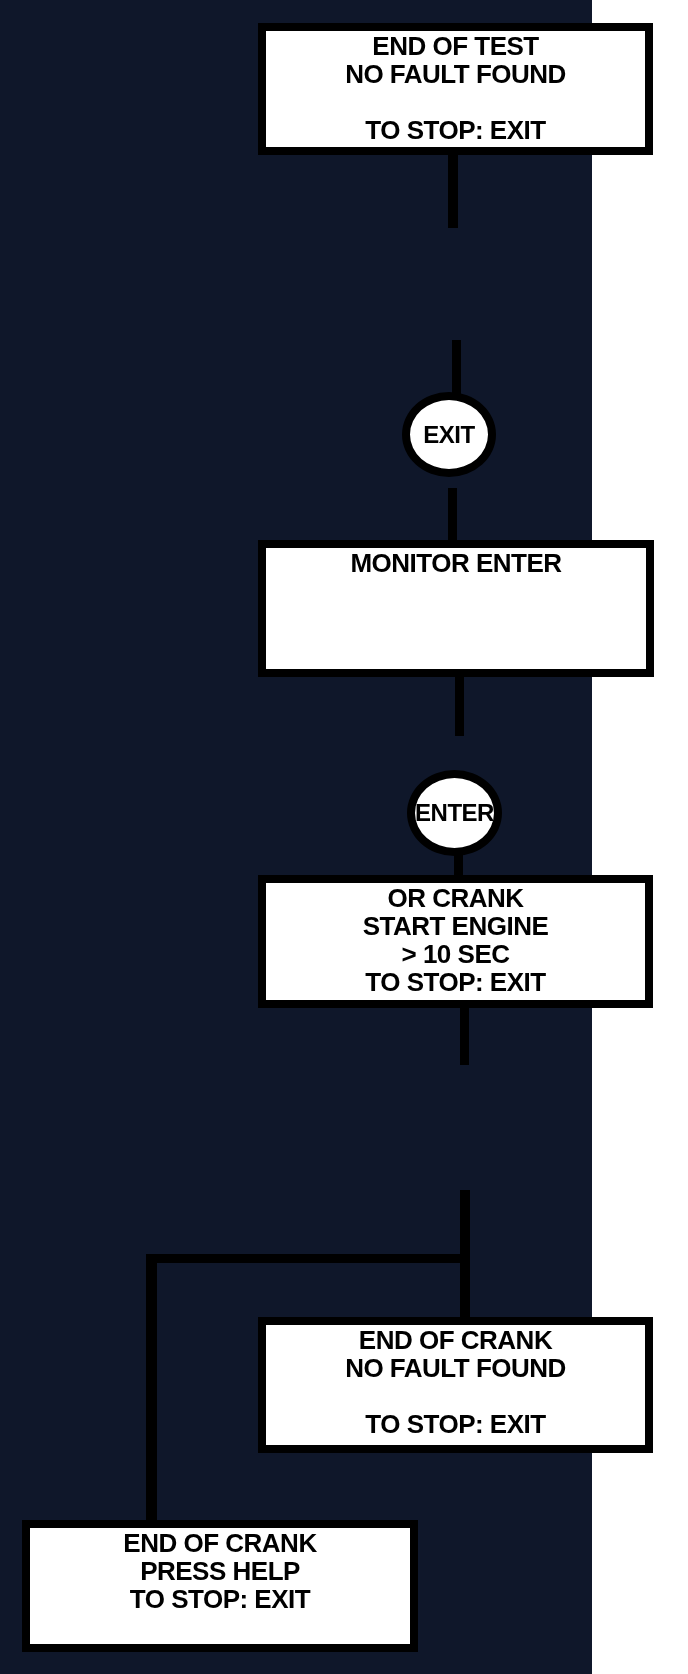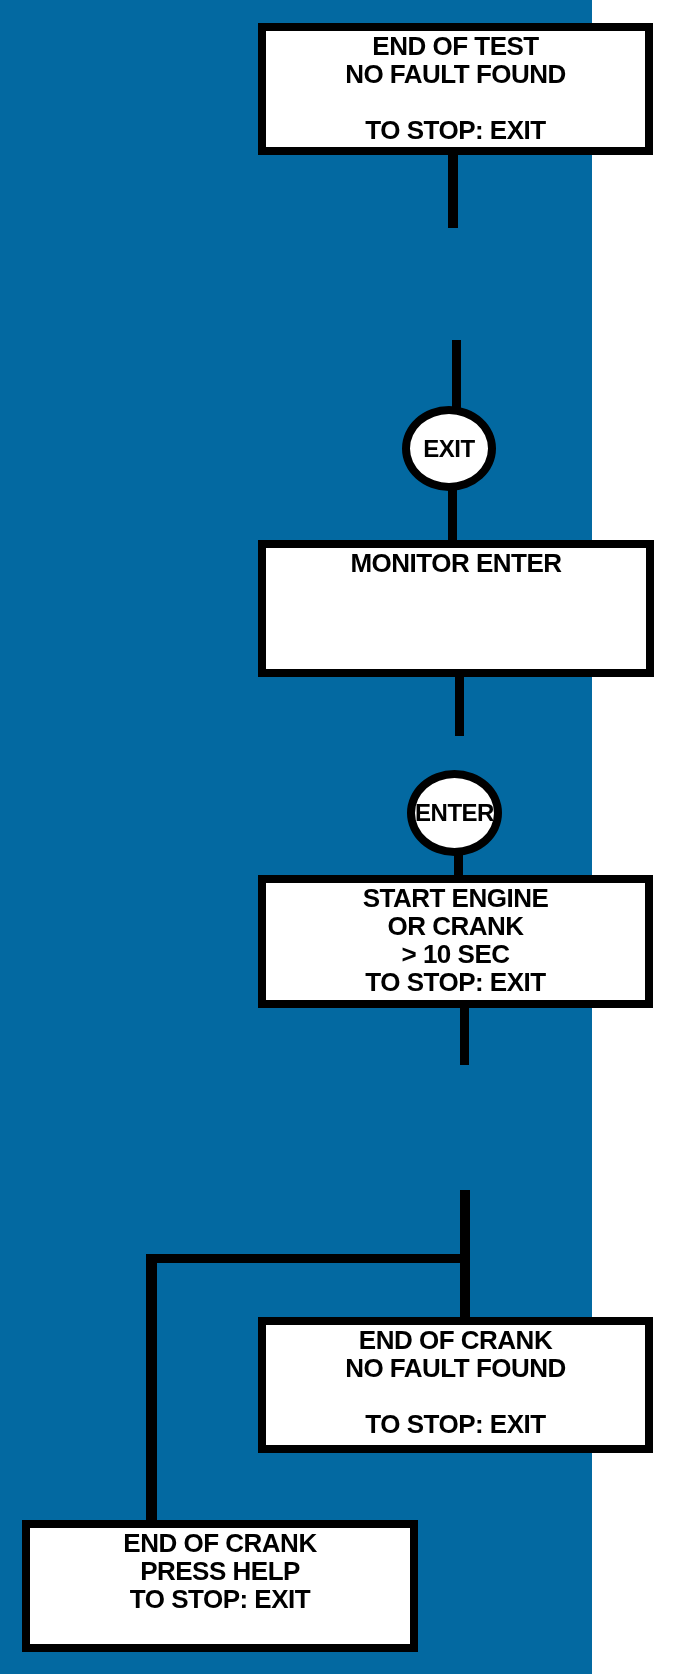--- a/index.html
+++ b/index.html
@@ -4,21 +4,21 @@
 <style>
   html, body {
     margin: 0;
     padding: 0;
     background: #ffffff;
   }
   .canvas {
     position: relative;
     width: 592px;
     height: 1674px;
-    background: #0369a1;
+    background: #0f172a;
     font-family: "Liberation Sans", "DejaVu Sans", sans-serif;
     color: #000000;
   }
   .ink {
     position: absolute;
     background: #000000;
   }
   .node-box {
     position: absolute;
     border: 8px solid #000000;
@@ -69,37 +69,37 @@
   <div class="ink" style="left:146px; top:1254px; width:324px; height:9px;"></div>
   <div class="ink" style="left:146px; top:1254px; width:11px; height:266px;"></div>
 
   <div class="node-box" style="left:258px; top:23px; width:395px; height:132px;">
     <div class="box-line">END OF TEST</div>
     <div class="box-line">NO FAULT FOUND</div>
     <div class="box-line"></div>
     <div class="box-line">TO STOP: EXIT</div>
   </div>
 
-  <div class="node-circle" style="left:402px; top:406px; width:94px; height:85px;">
+  <div class="node-circle" style="left:402px; top:392px; width:94px; height:85px;">
     <span class="circle-label">EXIT</span>
   </div>
 
   <div class="node-box" style="left:258px; top:540px; width:396px; height:137px;">
     <div class="box-line">MONITOR ENTER</div>
     <div class="box-line"></div>
     <div class="box-line"></div>
   </div>
 
   <div class="node-circle" style="left:407px; top:770px; width:95px; height:86px;">
     <span class="circle-label">ENTER</span>
   </div>
 
   <div class="node-box" style="left:258px; top:875px; width:395px; height:133px;">
+    <div class="box-line">OR CRANK</div>
     <div class="box-line">START ENGINE</div>
-    <div class="box-line">OR CRANK</div>
     <div class="box-line">&gt; 10 SEC</div>
     <div class="box-line">TO STOP: EXIT</div>
   </div>
 
   <div class="node-box" style="left:258px; top:1317px; width:395px; height:136px;">
     <div class="box-line">END OF CRANK</div>
     <div class="box-line">NO FAULT FOUND</div>
     <div class="box-line"></div>
     <div class="box-line">TO STOP: EXIT</div>
   </div>

